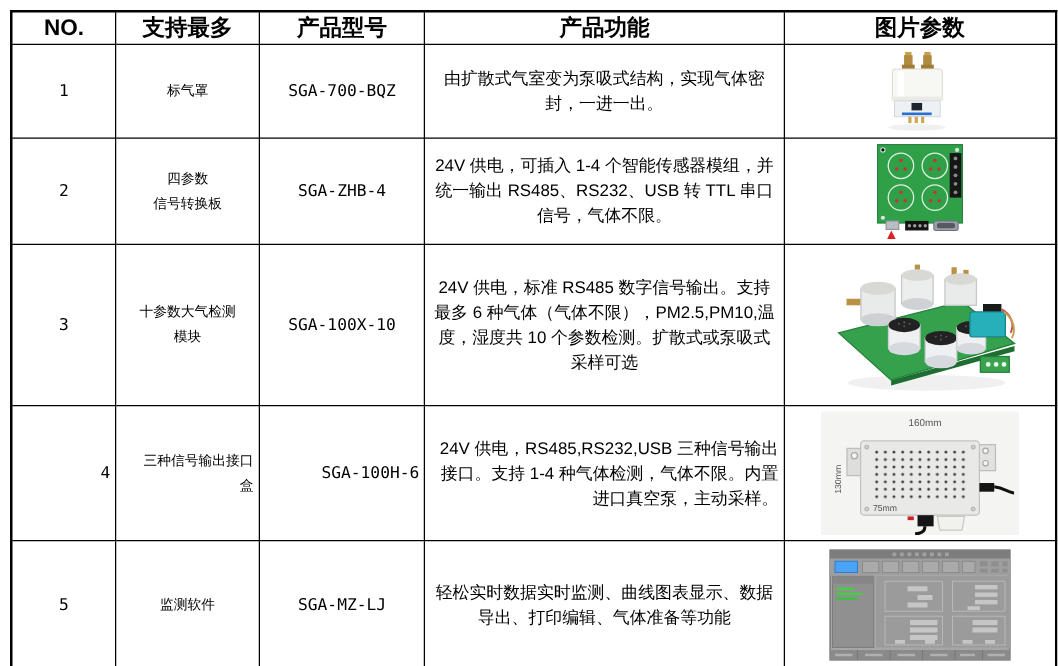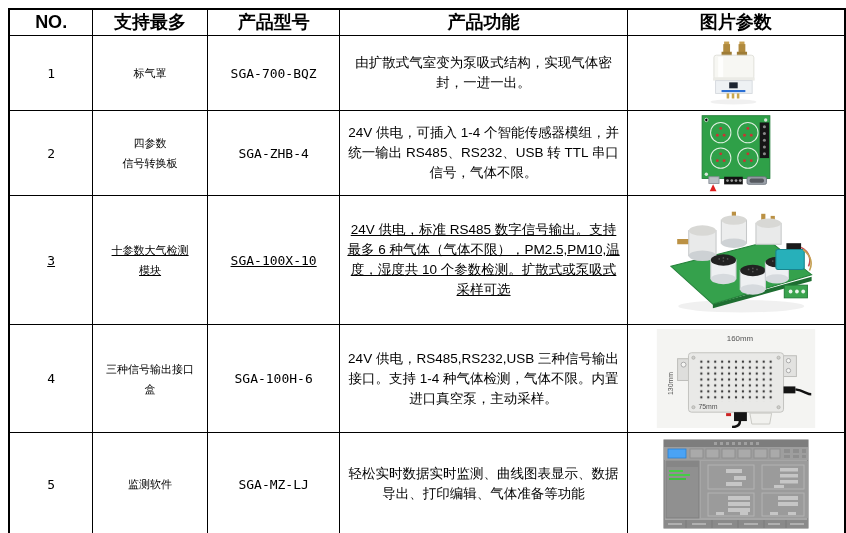--- a/index.html
+++ b/index.html
@@ -18,22 +18,22 @@
     padding:2px 4px;
     vertical-align:middle;
     text-align:center;
     overflow:hidden;
   }
   .spec th{
     font-size:18px;font-weight:bold;height:21px;line-height:21px;
   }
   tr.r1 td{height:70px;}
   tr.r2 td{height:80px;}
-  tr.r3 td{height:124px;text-decoration:underline;}
-  tr.r4 td{height:103px;}
+  tr.r3 td{height:124px;}
+  tr.r4 td{height:103px;text-align:right;}
   tr.r5 td{height:98px;}
   .c-no{font-family:"DejaVu Sans Mono","Liberation Mono",monospace;font-size:13px;}
   .c-name{font-size:11px;line-height:20px;}
   .c-model{font-family:"DejaVu Sans Mono","Liberation Mono",monospace;font-size:13px;letter-spacing:0px;}
   .c-func{
     text-align:left;font-size:13.5px;line-height:20px;padding:4px 7px;
   }
   .c-img{padding:1px;}
   .photo{display:flex;align-items:center;justify-content:center;}
   .dimtext{font-family:"Liberation Sans",sans-serif;}

